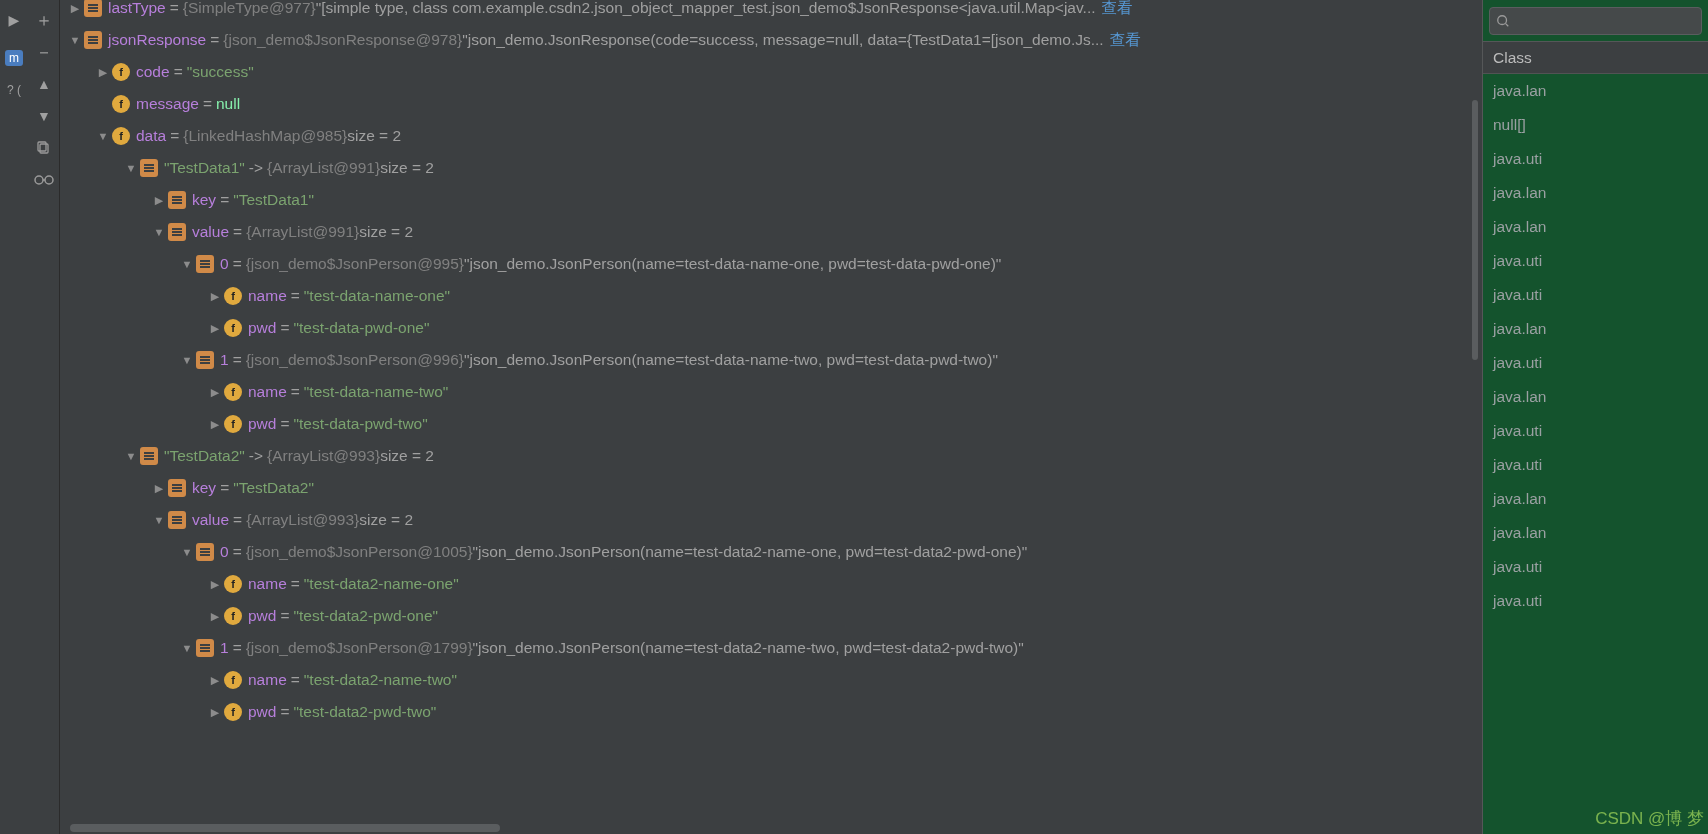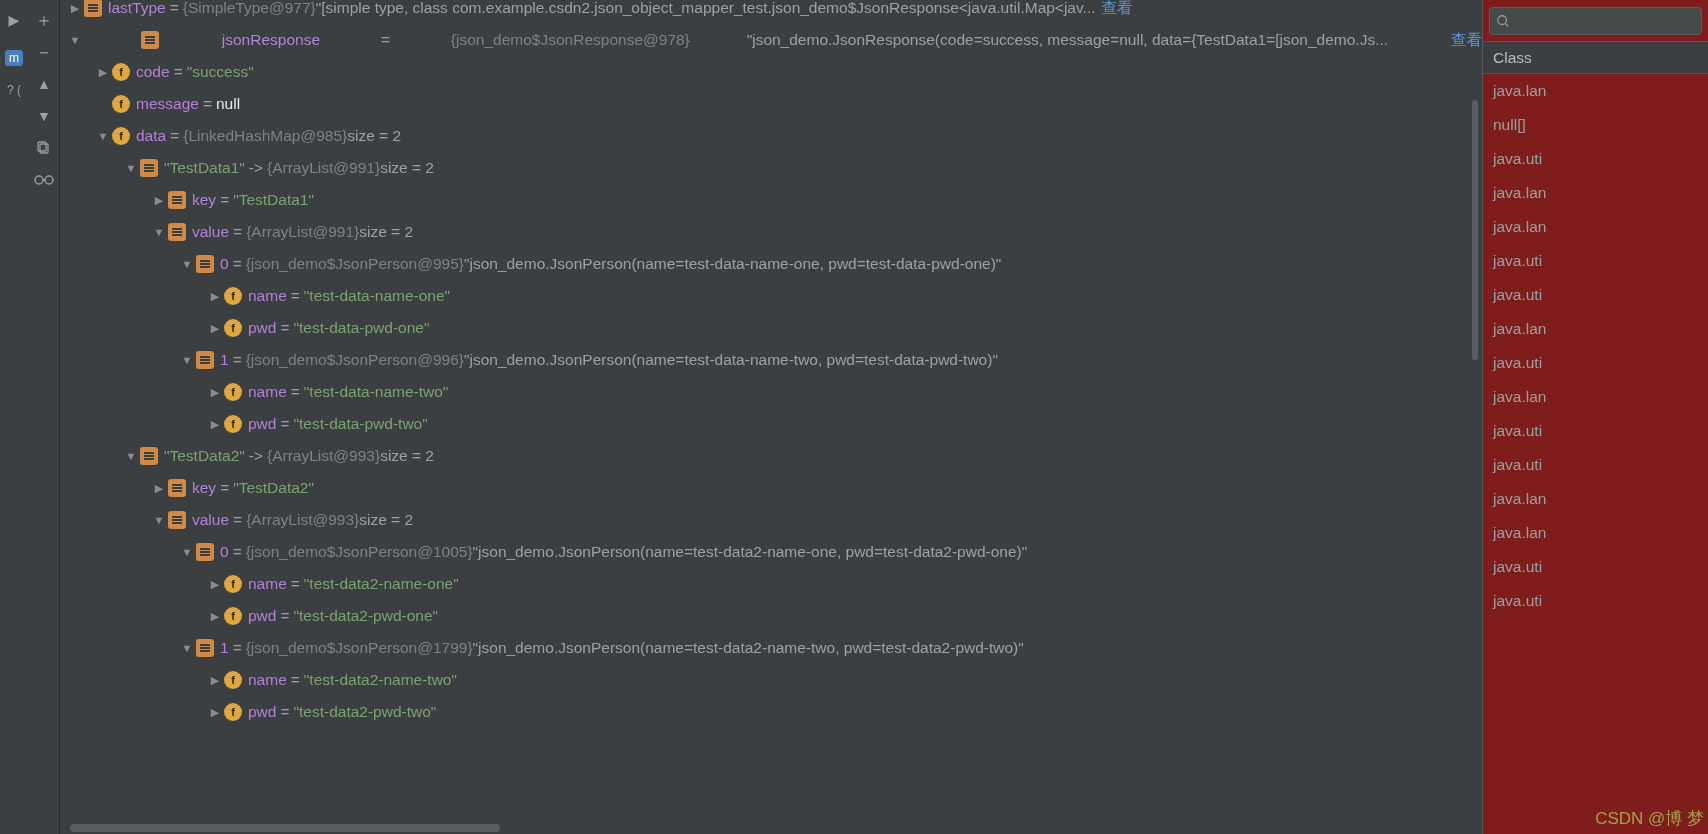--- a/index.html
+++ b/index.html
@@ -51,38 +51,38 @@
     width:18px; height:18px; border-radius:3px;
     font-size:11px; font-weight:bold; color:#222;
     margin-right:6px;
   }
   .ico-obj { background:#d08a48; } 
   .ico-f   { background:#e0a93e; border-radius:50%; }
   .name-purple { color:#b77fdb; }
   .eq { color:#a0a0a0; margin:0 4px; }
   .gray { color:#808080; }
   .str  { color:#7ba36f; }
-  .null { color:#e5e5e5; }
+  .null { color:#86efac; }
   .size { color:#a0a0a0; }
   .arrow { color:#a0a0a0; margin:0 4px; }
   .idx { color:#b77fdb; }
   .link { color:#5696d1; margin-left:6px; }
   
   .hscroll {
     position:absolute; left:60px; bottom:0; right:238px; height:12px;
     background:#3c3f41;
   }
   .hscroll .thumb {
     position:absolute; left:10px; top:2px; height:8px; width:430px;
     background:#5a5d5f; border-radius:4px;
   }
   
   .right-panel {
     position:absolute; right:0; top:0; width:226px; height:100%;
-    background:#7f1d1d;
+    background:#14532d;
     border-left:1px solid #555758;
   }
   .search-row {
     height:42px; border-bottom:1px solid #555758;
     display:flex; align-items:center; padding:0 6px;
   }
   .search-box {
     flex:1; height:28px; background:#45494a;
     border:1px solid #5a5d5f; border-radius:4px;
     display:flex; align-items:center; padding:0 6px;
@@ -151,21 +151,21 @@
           <rect x="1" y="5" width="10" height="2" fill="#3c3f41"></rect>
           <rect x="1" y="8" width="10" height="2" fill="#3c3f41"></rect>
         </svg>
       </span>
       <span class="name-purple">lastType</span>
       <span class="eq"> = </span>
       <span class="gray">{SimpleType@977} </span>
       <span class="size"> "[simple type, class com.example.csdn2.json_object_mapper_test.json_demo$JsonResponse&lt;java.util.Map&lt;jav...</span>
       <span class="link">查看</span>
     </div>
-    <div class="row" style="padding-left: 8px; justify-content: space-between;">
+    <div class="row" style="padding-left: 8px;">
       <span class="tw open"></span>
       <span class="ico ico-obj">
         <svg width="12" height="12" viewBox="0 0 12 12">
           <rect x="1" y="2" width="10" height="2" fill="#3c3f41"></rect>
           <rect x="1" y="5" width="10" height="2" fill="#3c3f41"></rect>
           <rect x="1" y="8" width="10" height="2" fill="#3c3f41"></rect>
         </svg>
       </span>
       <span class="name-purple">jsonResponse</span>
       <span class="eq"> = </span>

